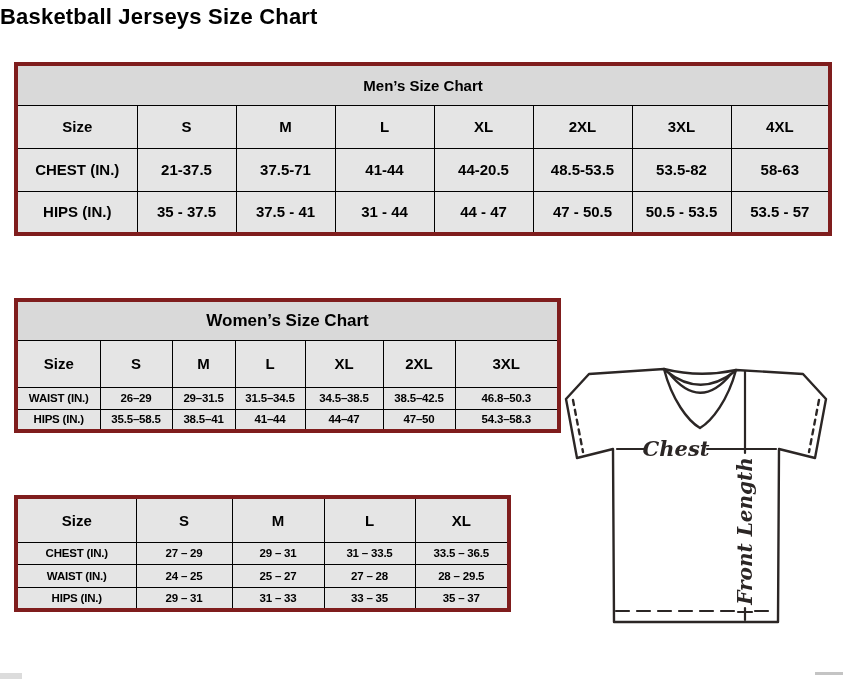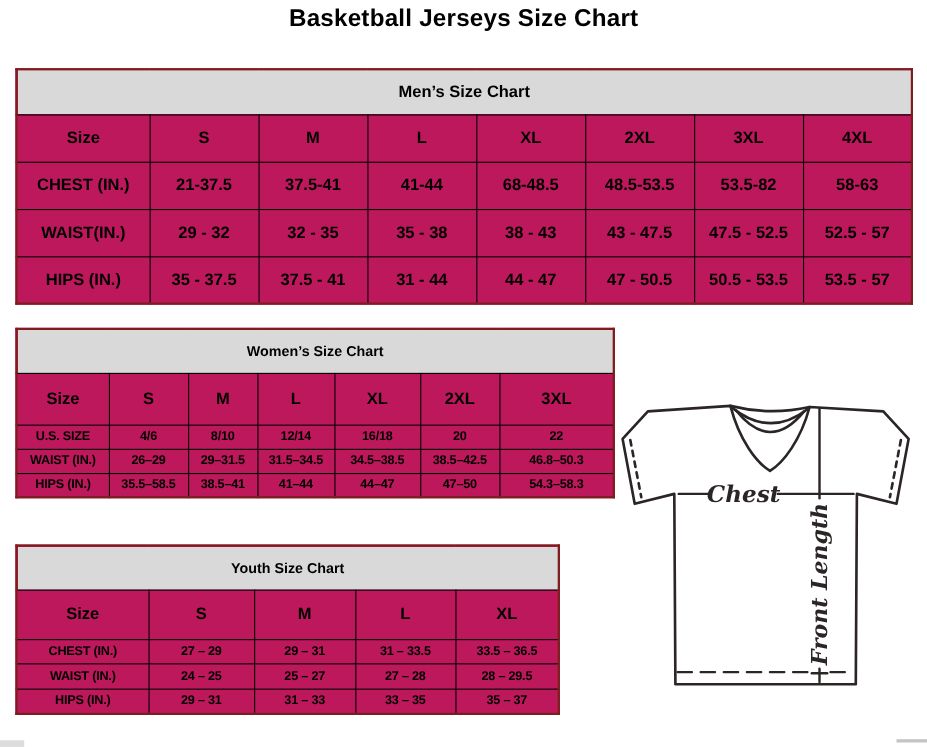--- a/index.html
+++ b/index.html
@@ -1,32 +1,32 @@
 <!DOCTYPE html>
 <html><head>
 <meta charset="utf-8">
 <style>
   html,body{margin:0;padding:0;}
   body{
     width:843px;height:679px;position:relative;background:#ffffff;
     font-family:"Liberation Sans",sans-serif;color:#000;overflow:hidden;
   }
   .page-title{
-    position:absolute;top:4px;left:0;width:843px;text-align:center;
+    position:absolute;top:4px;left:0;width:843px;text-align:left;
     font-size:22px;font-weight:bold;margin:0;letter-spacing:0.2px;
   }
   table.size-table{
     position:absolute;border-collapse:collapse;table-layout:fixed;
-    border:2px solid #7f1d1d;background:#be185d;
+    border:4px solid #7f1d1d;background:#e5e5e5;
   }
   table.size-table th,table.size-table td{
     border:1.5px solid #000;text-align:center;vertical-align:middle;
     padding:0;font-weight:bold;overflow:hidden;white-space:nowrap;
   }
-  .band-cell{background:#d9d9d9;font-size:13px;}
+  .band-cell{background:#d9d9d9;font-size:17px;}
   
   #mens-table{left:14px;top:62px;width:815px;}
   #mens-table .band-row{height:41px;}
   #mens-table .hdr-row{height:43px;}
   #mens-table .data-row{height:43px;}
   #mens-table th,#mens-table td{font-size:15px;}
   
   #womens-table{left:14px;top:298px;width:543px;}
   #womens-table .band-row{height:40px;}
   #womens-table .hdr-row{height:47px;font-size:15px;}
@@ -76,36 +76,26 @@
     <th>M</th>
     <th>L</th>
     <th>XL</th>
     <th>2XL</th>
     <th>3XL</th>
     <th>4XL</th>
   </tr>
   <tr class="data-row">
     <th>CHEST (IN.)</th>
     <td>21-37.5</td>
-    <td>37.5-41</td>
+    <td>37.5-71</td>
     <td>41-44</td>
-    <td>68-48.5</td>
+    <td>44-20.5</td>
     <td>48.5-53.5</td>
     <td>53.5-82</td>
     <td>58-63</td>
-  </tr>
-  <tr class="data-row">
-    <th>WAIST(IN.)</th>
-    <td>29 - 32</td>
-    <td>32 - 35</td>
-    <td>35 - 38</td>
-    <td>38 - 43</td>
-    <td>43 - 47.5</td>
-    <td>47.5 - 52.5</td>
-    <td>52.5 - 57</td>
   </tr>
   <tr class="data-row">
     <th>HIPS (IN.)</th>
     <td>35 - 37.5</td>
     <td>37.5 - 41</td>
     <td>31 - 44</td>
     <td>44 - 47</td>
     <td>47 - 50.5</td>
     <td>50.5 - 53.5</td>
     <td>53.5 - 57</td>
@@ -130,29 +120,20 @@
   <tr class="hdr-row">
     <th>Size</th>
     <th>S</th>
     <th>M</th>
     <th>L</th>
     <th>XL</th>
     <th>2XL</th>
     <th>3XL</th>
   </tr>
   <tr class="data-row">
-    <th>U.S. SIZE</th>
-    <td>4/6</td>
-    <td>8/10</td>
-    <td>12/14</td>
-    <td>16/18</td>
-    <td>20</td>
-    <td>22</td>
-  </tr>
-  <tr class="data-row">
     <th>WAIST (IN.)</th>
     <td>26–29</td>
     <td>29–31.5</td>
     <td>31.5–34.5</td>
     <td>34.5–38.5</td>
     <td>38.5–42.5</td>
     <td>46.8–50.3</td>
   </tr>
   <tr class="data-row">
     <th>HIPS (IN.)</th>
@@ -168,23 +149,20 @@
 
 <table class="size-table" id="youth-table">
   <colgroup>
     <col style="width:120px">
       <col style="width:96px">
       <col style="width:92px">
       <col style="width:91px">
       <col style="width:94px">
   </colgroup>
   <tbody>
-      <tr class="band-row">
-    <th class="band-cell" colspan="5">Youth Size Chart</th>
-  </tr>
   <tr class="hdr-row">
     <th>Size</th>
     <th>S</th>
     <th>M</th>
     <th>L</th>
     <th>XL</th>
   </tr>
   <tr class="data-row">
     <th>CHEST (IN.)</th>
     <td>27 – 29</td>

